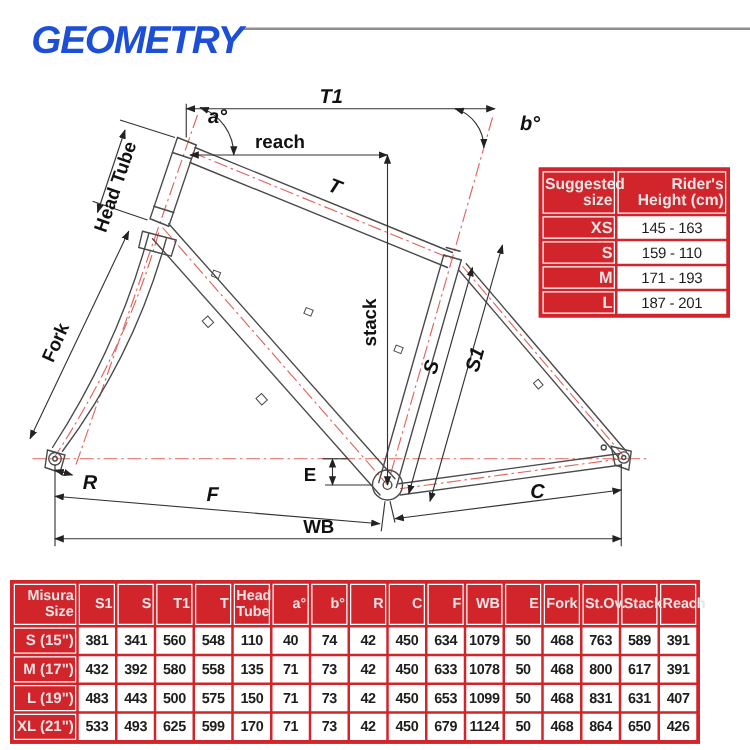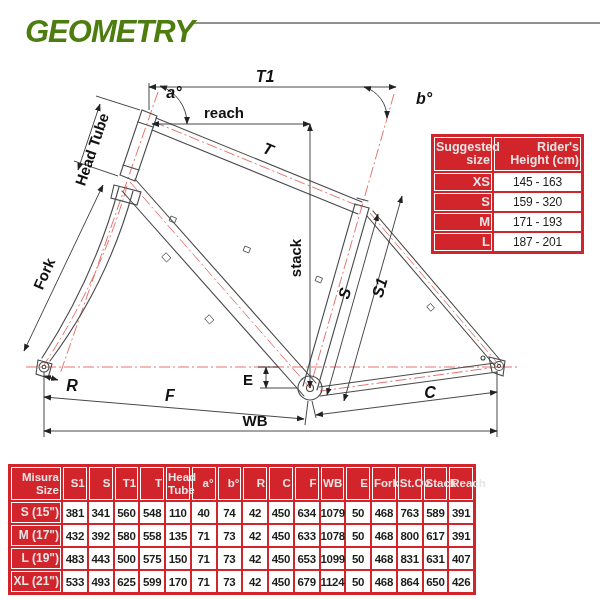--- a/index.html
+++ b/index.html
@@ -5,21 +5,21 @@
   html,body{margin:0;padding:0;}
   body{
     width:600px;height:600px;position:relative;background:#fff;
     font-family:"Liberation Sans",sans-serif;overflow:hidden;
     -webkit-font-smoothing:antialiased;
   }
   
   .page-title{
     position:absolute;left:25px;top:14px;margin:0;
     font-size:31px;font-weight:700;font-style:italic;
-    letter-spacing:-1px;color:#4d7c0f;z-index:2;
+    letter-spacing:-1px;color:#1d4ed8;z-index:2;
   }
   .title-rule{
     position:absolute;left:193px;right:0;top:22px;height:2px;
     background:#8f8f8f;z-index:1;
   }
   
   .diagram-wrap{position:absolute;left:0;top:58px;width:600px;height:406px;}
   svg text{font-family:"Liberation Sans",sans-serif;fill:#111;}
   .dimlbl{font-weight:700;font-size:15px;}
   .dimlbl.it{font-style:italic;font-size:16px;}
@@ -38,21 +38,21 @@
     background:#fff;color:#1d1d1b;border:0;
     text-align:center;vertical-align:middle;padding:0;
   }
   
   .size-table-wrap{position:absolute;left:431px;top:134px;width:153px;}
   .size-table thead th{height:32px;font-size:12.5px;}
   .size-table tbody th{height:16px;font-size:13px;}
   .size-table tbody td{height:16px;font-size:12px;font-weight:400;letter-spacing:-0.2px;}
   .size-table col.c1{width:40%;}
   
-  .geo-table-wrap{position:absolute;left:8px;top:464px;width:468px;}
+  .geo-table-wrap{position:absolute;left:8px;top:464px;width:552px;}
   .geo-table thead th{height:31px;font-size:11.5px;}
   .geo-table tbody th{height:19px;font-size:12px;}
   .geo-table tbody td{height:19px;font-size:11.5px;font-weight:700;letter-spacing:-0.3px;}
   .geo-table col.c1{width:50px;}
 </style>
 </head>
 <body>
 
 <h1 class="page-title">GEOMETRY</h1>
 <div class="title-rule"></div>
@@ -173,21 +173,21 @@
           <th>Rider's Height (cm)</th>
         </tr>
       </thead>
     <tbody>
         <tr>
           <th>XS</th>
           <td>145 - 163</td>
         </tr>
         <tr>
           <th>S</th>
-          <td>159 - 320</td>
+          <td>159 - 110</td>
         </tr>
         <tr>
           <th>M</th>
           <td>171 - 193</td>
         </tr>
         <tr>
           <th>L</th>
           <td>187 - 201</td>
         </tr>
       </tbody>

